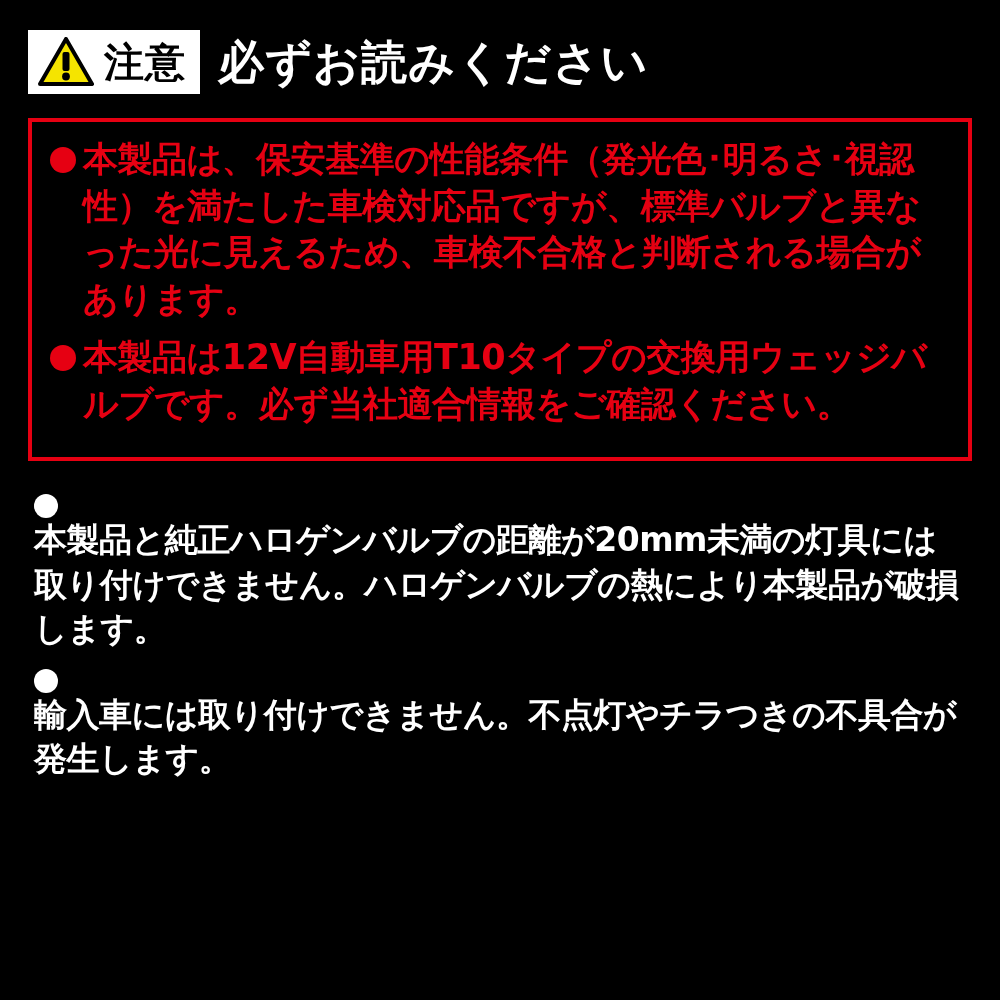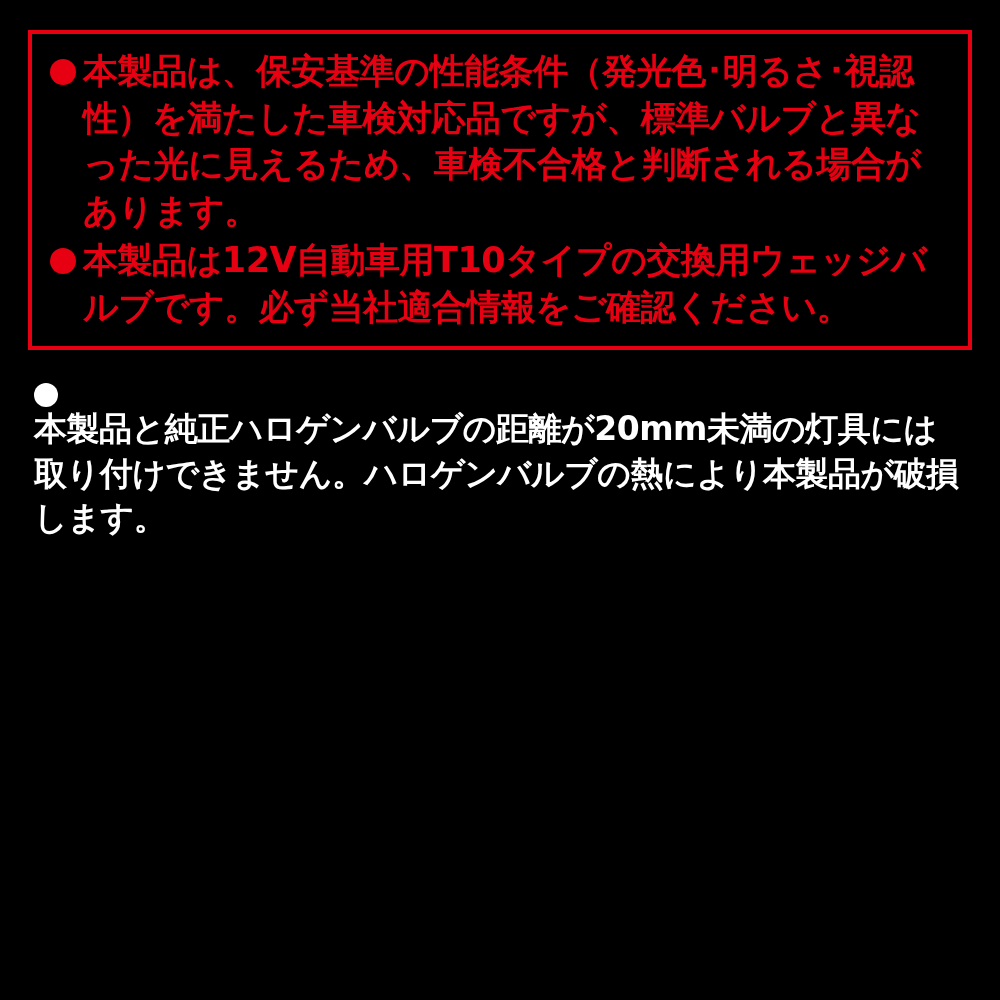--- a/index.html
+++ b/index.html
@@ -55,34 +55,34 @@
     font-size: 46px;
     font-weight: bold;
     letter-spacing: 1px;
     line-height: 1;
     white-space: nowrap;
   }
 
   
   .red-box {
     border: 4px solid #e60012;
-    padding: 14px 18px 16px 18px;
+    padding: 14px 18px 30px 18px;
     margin-bottom: 22px;
   }
   .red-item {
     display: flex;
     align-items: flex-start;
     color: #e60012;
     font-size: 35px;
     font-weight: bold;
     line-height: 1.33;
     letter-spacing: -0.5px;
   }
   .red-item + .red-item {
-    margin-top: 3px;
+    margin-top: 12px;
     justify-content: center;
   }
   .bullet-red {
     flex: 0 0 auto;
     width: 26px;
     height: 26px;
     border-radius: 50%;
     background: #e60012;
     margin: 11px 7px 0 0;
   }
@@ -115,32 +115,47 @@
   }
   .white-item .txt {
     flex: 1 1 auto;
   }
 </style>
 </head>
 <body>
 
 <div class="page">
 
+  <div class="header">
+    <div class="caution-badge">
+      <svg class="warn-tri" viewBox="0 0 56 50">
+        <polygon points="28,2 54,47 2,47" fill="#f5e400" stroke="#000000" stroke-width="4" stroke-linejoin="round"></polygon>
+        <rect x="24.5" y="15" width="7" height="19" rx="2" fill="#000000"></rect>
+        <circle cx="28" cy="39.5" r="3.9" fill="#000000"></circle>
+      </svg>
+      <span class="caution-text">注意</span>
+    </div>
+    <div class="header-title">必ずお読みください</div>
+  </div>
 
   <div class="red-box">
     <div class="red-item">
       <span class="bullet-red"></span>
       <span class="txt">本製品は、保安基準の性能条件（発光色･明るさ･視認性）を満たした車検対応品ですが、標準バルブと異なった光に見えるため、車検不合格と判断される場合があります。</span>
     </div>
     <div class="red-item">
       <span class="bullet-red"></span>
       <span class="txt">本製品は12V自動車用T10タイプの交換用ウェッジバルブです。必ず当社適合情報をご確認ください。</span>
     </div>
   </div>
 
   <div class="white-list">
     <div class="white-item">
       <span class="bullet-white"></span>
       <span class="txt">本製品と純正ハロゲンバルブの距離が20mm未満の灯具には取り付けできません。ハロゲンバルブの熱により本製品が破損します。</span>
     </div>
+    <div class="white-item">
+      <span class="bullet-white"></span>
+      <span class="txt">輸入車には取り付けできません。不点灯やチラつきの不具合が発生します。</span>
+    </div>
   </div>
 
 </div>
 
 </body></html>

